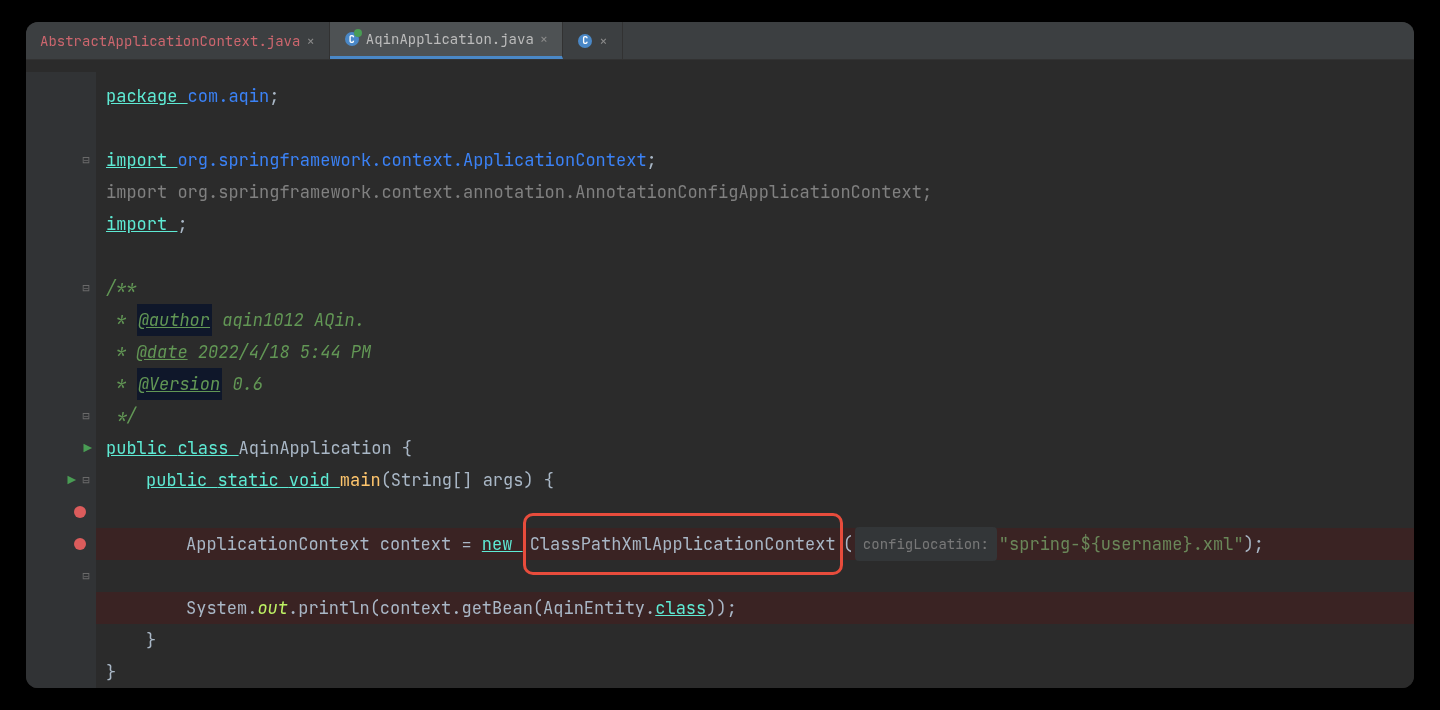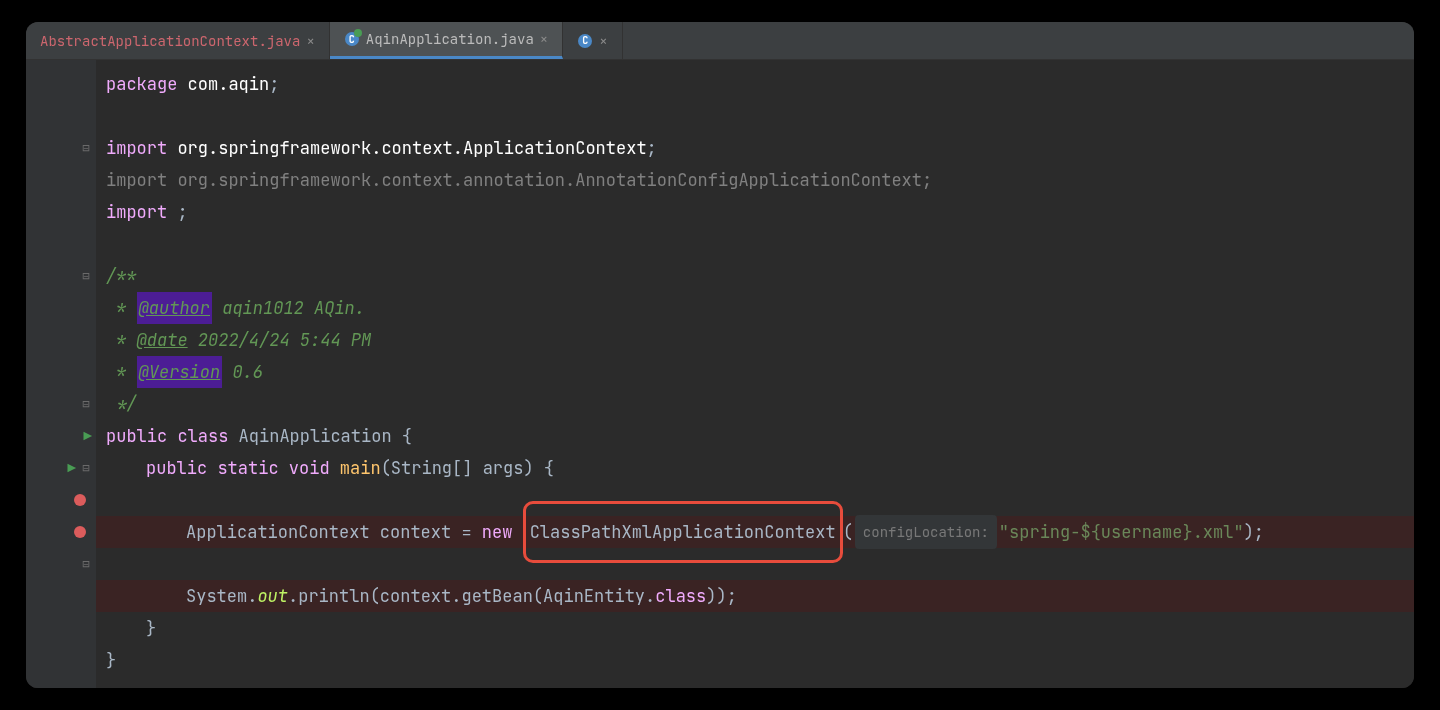--- a/index.html
+++ b/index.html
@@ -15,20 +15,21 @@
 }
 .editor-window {
   width: 1388px;
   height: 666px;
   background: #2b2b2b;
   border-radius: 12px;
   overflow: hidden;
   box-shadow: 0 10px 40px rgba(0,0,0,0.5);
   display: flex;
   flex-direction: column;
+  gap: 12px;
 }
 .tab-bar {
   display: flex;
   background: #3c3f41;
   height: 38px;
   border-bottom: 1px solid #323232;
 }
 .tab {
   display: flex;
   align-items: center;
@@ -108,27 +109,27 @@
   line-height: 32px;
 }
 .code-line {
   height: 32px;
   padding-left: 10px;
   white-space: pre;
   display: flex;
   align-items: center;
 }
 .code-line.bp-line { background: #3a2323; margin-top: 32px; }
-.kw { color: #f0abfc; }
+.kw { color: #5eead4; text-decoration: underline; }
 .str { color: #6a8759; }
 .comment { color: #808080; }
 .comment-dim { color: #629755; font-style: italic; }
-.doctag { color: #629755; font-style: italic; text-decoration: underline; background: #4c1d95; padding: 0 2px; }
+.doctag { color: #629755; font-style: italic; text-decoration: underline; background: #0f172a; padding: 0 2px; }
 .doctag-nobg { color: #629755; font-style: italic; text-decoration: underline; }
-.pkg { color: #ffffff; }
+.pkg { color: #3b82f6; }
 .cls-name { color: #a9b7c6; }
 .method { color: #ffc66d; }
 .field-static { color: #bef264; font-style: italic; }
 .paren { color: #a9b7c6; }
 .hint { color: #787878; background: #333638; border-radius: 4px; padding: 1px 8px; font-size: 14px; margin: 0 2px; }
 .highlight-box {
   border: 3px solid #e74c3c;
   border-radius: 10px;
   padding: 12px 4px;
   color: #a9b7c6;
@@ -201,21 +202,21 @@
 
     <div class="code-area">
       <div class="code-line"><span class="kw">package </span><span class="pkg">com.aqin</span><span class="paren">;</span></div>
       <div class="code-line"></div>
       <div class="code-line"><span class="kw">import </span><span class="pkg">org.springframework.context.ApplicationContext</span><span class="paren">;</span></div>
       <div class="code-line"><span class="comment">import org.springframework.context.annotation.AnnotationConfigApplicationContext;</span></div>
       <div class="code-line"><span class="kw">import </span><span class="paren">;</span></div>
       <div class="code-line"></div>
       <div class="code-line"><span class="comment-dim">/**</span></div>
       <div class="code-line"><span class="comment-dim"> * </span><span class="doctag">@author</span><span class="comment-dim"> aqin1012 AQin.</span></div>
-      <div class="code-line"><span class="comment-dim"> * </span><span class="doctag-nobg">@date</span><span class="comment-dim"> 2022/4/24 5:44 PM</span></div>
+      <div class="code-line"><span class="comment-dim"> * </span><span class="doctag-nobg">@date</span><span class="comment-dim"> 2022/4/18 5:44 PM</span></div>
       <div class="code-line"><span class="comment-dim"> * </span><span class="doctag">@Version</span><span class="comment-dim"> 0.6</span></div>
       <div class="code-line"><span class="comment-dim"> */</span></div>
       <div class="code-line"><span class="kw">public </span><span class="kw">class </span><span class="cls-name">AqinApplication </span><span class="paren">{</span></div>
       <div class="code-line indent1"><span class="kw">public </span><span class="kw">static </span><span class="kw">void </span><span class="method">main</span><span class="paren">(</span><span class="cls-name">String</span><span class="paren">[] </span><span class="cls-name">args</span><span class="paren">) </span><span class="paren">{</span></div>
       <div class="code-line bp-line indent2"><span class="cls-name">ApplicationContext </span><span class="cls-name">context </span><span class="paren">= </span><span class="kw">new </span><span class="highlight-box">ClassPathXmlApplicationContext</span><span class="paren">(</span><span class="hint">configLocation:</span><span class="str">"spring-${username}.xml"</span><span class="paren">);</span></div>
       <div class="code-line bp-line indent2"><span class="cls-name">System.</span><span class="field-static">out</span><span class="paren">.</span><span class="cls-name">println</span><span class="paren">(</span><span class="cls-name">context</span><span class="paren">.</span><span class="cls-name">getBean</span><span class="paren">(</span><span class="cls-name">AqinEntity</span><span class="paren">.</span><span class="kw">class</span><span class="paren">))</span><span class="paren">;</span></div>
       <div class="code-line indent1"><span class="paren">}</span></div>
       <div class="code-line"><span class="paren">}</span></div>
     </div>
   </div>

